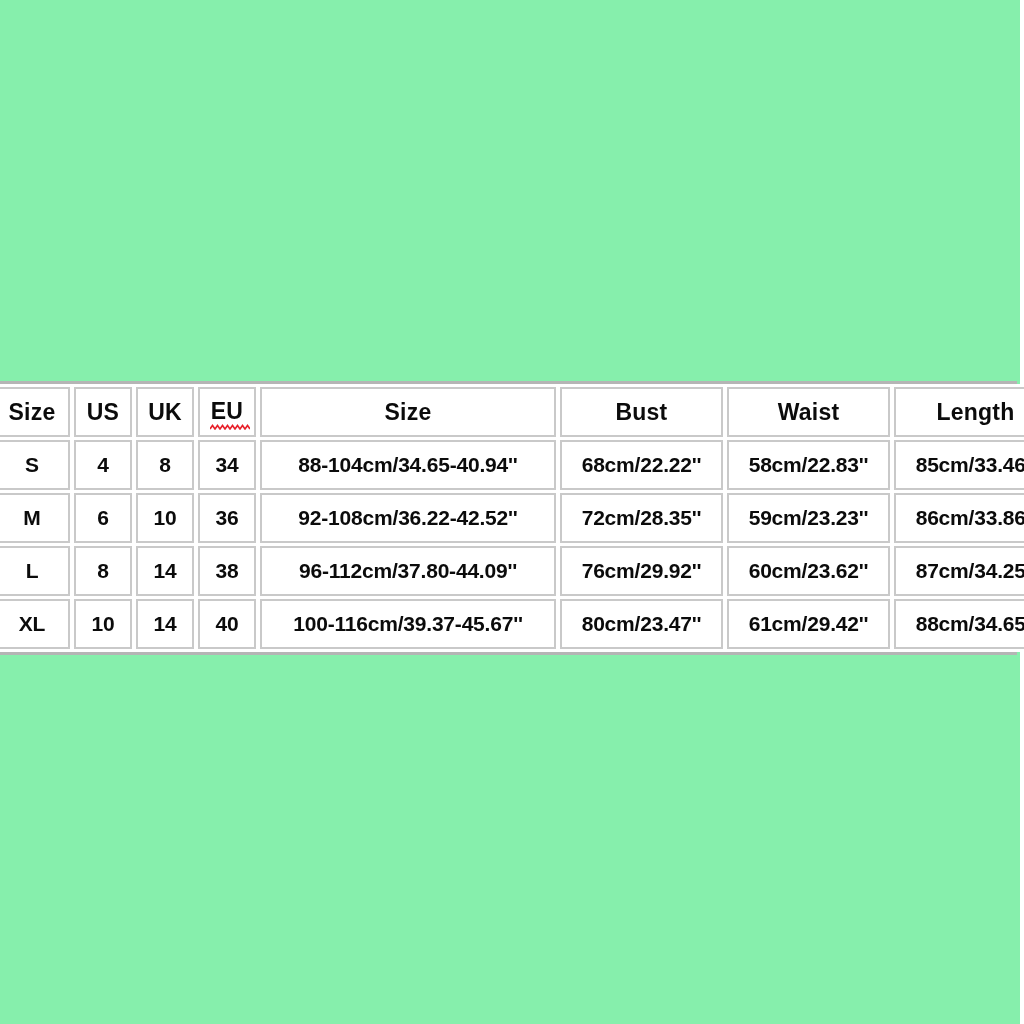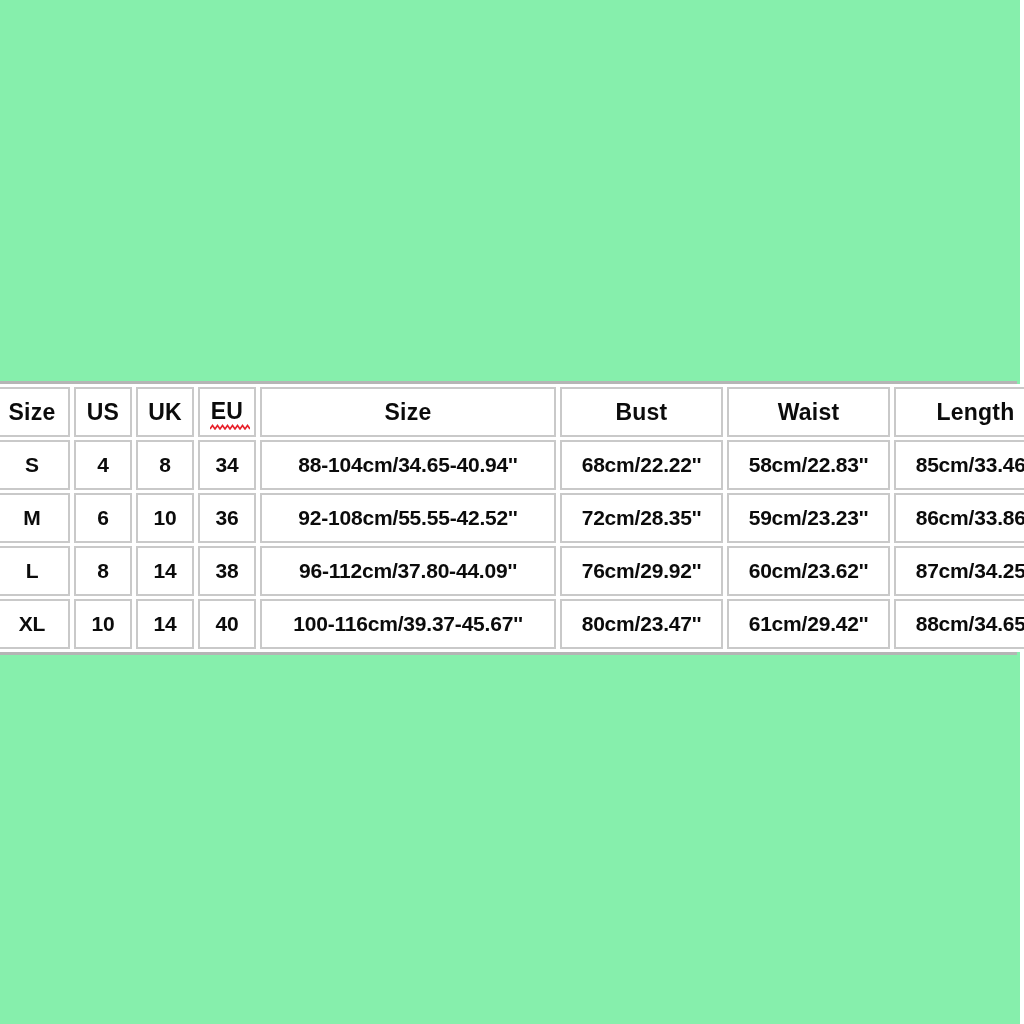--- a/index.html
+++ b/index.html
@@ -142,21 +142,21 @@
           <td>88-104cm/34.65-40.94''</td>
           <td>68cm/22.22''</td>
           <td>58cm/22.83''</td>
           <td>85cm/33.46''</td>
         </tr>
         <tr>
           <td class="num">M</td>
           <td class="num">6</td>
           <td class="num">10</td>
           <td class="num">36</td>
-          <td>92-108cm/55.55-42.52''</td>
+          <td>92-108cm/36.22-42.52''</td>
           <td>72cm/28.35''</td>
           <td>59cm/23.23''</td>
           <td>86cm/33.86''</td>
         </tr>
         <tr>
           <td class="num">L</td>
           <td class="num">8</td>
           <td class="num">14</td>
           <td class="num">38</td>
           <td>96-112cm/37.80-44.09''</td>

